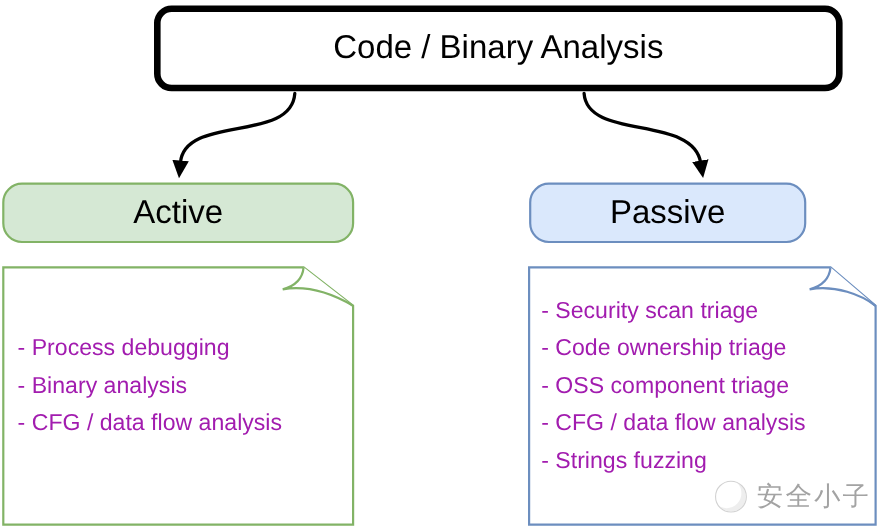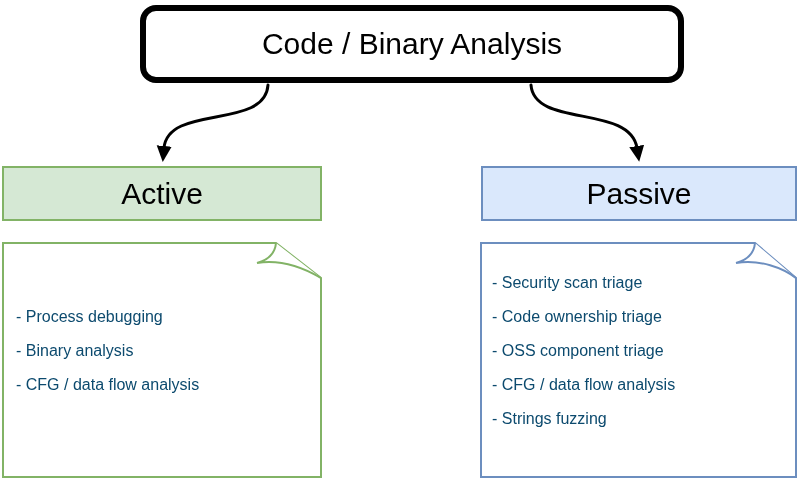--- a/index.html
+++ b/index.html
@@ -3,35 +3,35 @@
 <meta charset="utf-8">
 <style>
   html,body { margin:0; padding:0; background:#fff; }
   .canvas {
     position:relative; width:802px; height:484px; background:#ffffff;
     font-family:"Liberation Sans","DejaVu Sans",sans-serif; overflow:hidden;
   }
   .overlay { position:absolute; left:0; top:0; width:802px; height:484px; }
 
   .title-box {
-    position:absolute; left:140px; top:5px; width:544px; height:78px;
+    position:absolute; left:140px; top:5px; width:626px; height:78px;
     box-sizing:border-box; background:#ffffff; border:6px solid #000000;
     border-radius:16px; display:flex; align-items:center; justify-content:center;
     font-size:30px; color:#000000;
   }
 
   .branch {
     position:absolute; top:166px; height:55px; box-sizing:border-box;
-    border:2px solid #000; border-radius:0; display:flex; align-items:center;
+    border:2px solid #000; border-radius:18px; display:flex; align-items:center;
     justify-content:center; font-size:30px; color:#000000;
   }
   .branch.active  { left:2px;   width:320px; background:#d5e8d4; border-color:#82b366; }
-  .branch.passive { left:481px; width:316px; background:#dae8fc; border-color:#6c8ebf; }
+  .branch.passive { left:481px; width:252px; background:#dae8fc; border-color:#6c8ebf; }
 
-  .note-text { position:absolute; font-size:16px; line-height:34px; color:#0c4a6e; white-space:nowrap; }
+  .note-text { position:absolute; font-size:21px; line-height:34px; color:#a21caf; white-space:nowrap; }
   .note-text.left  { left:16px;  top:300px; }
   .note-text.right { left:492px; top:266px; }
 
   .watermark { position:absolute; left:650px; top:435px; display:flex; align-items:center; }
   .wm-logo {
     width:27px; height:27px; border-radius:50%;
     background:rgba(255,255,255,0.88); border:1px solid #d2d2d2;
     box-shadow: inset -4px -3px 0 rgba(205,205,205,0.35);
   }
   .wm-text { font-size:24px; color:#a3a3a3; margin-left:9px; letter-spacing:2px; }
@@ -77,14 +77,18 @@
   </div>
 
   <div class="note-text right">
     <div>- Security scan triage</div>
     <div>- Code ownership triage</div>
     <div>- OSS component triage</div>
     <div>- CFG / data flow analysis</div>
     <div>- Strings fuzzing</div>
   </div>
 
+  <div class="watermark">
+    <span class="wm-logo"></span>
+    <span class="wm-text">安全小子</span>
+  </div>
 
 </div>
 
 </body></html>

